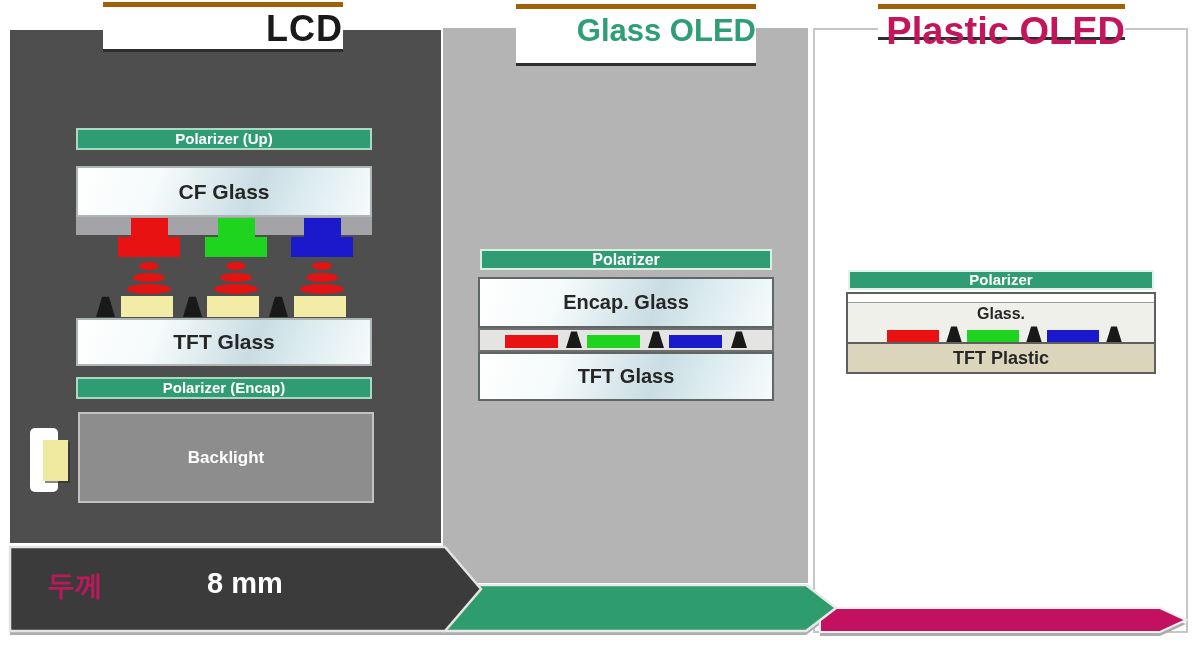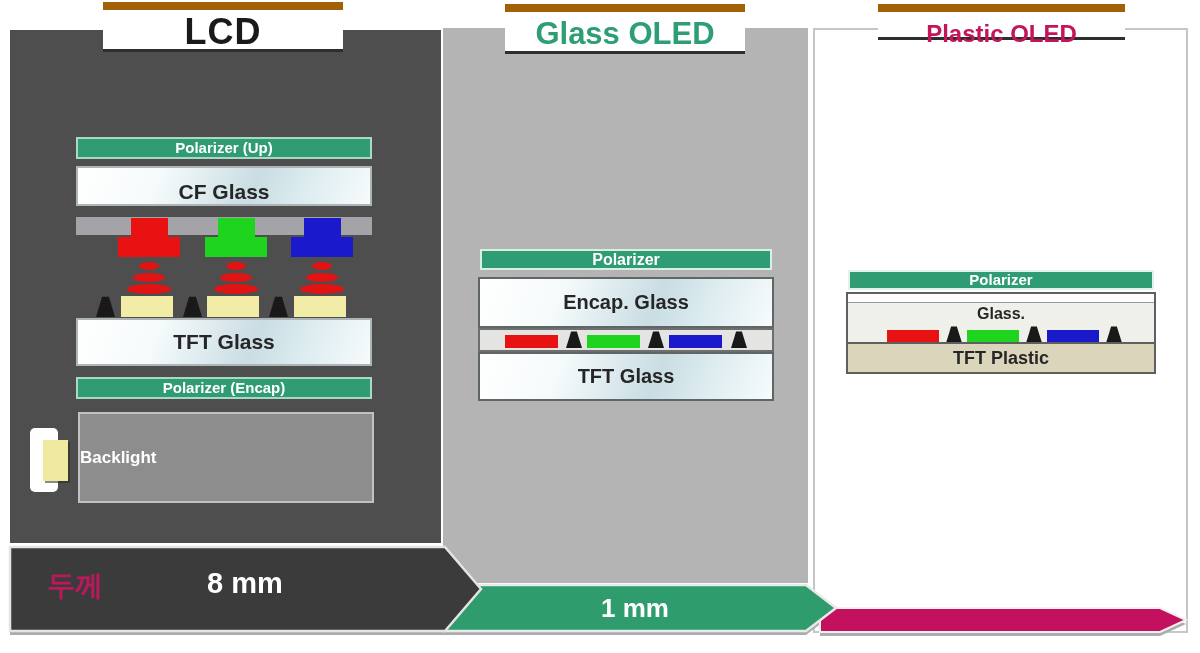--- a/index.html
+++ b/index.html
@@ -14,22 +14,22 @@
     background:linear-gradient(112deg,#ffffff 0%,#f5fafb 28%,#c9dde3 60%,#deedf0 78%,#f7fbfc 100%);
   }
   .glass.lt{border:2px solid #ADB5B7;}
   .glass.dk{border:2px solid #5F6668;}
   .layer-label{font-weight:700;color:#262626;text-align:center;}
   .pol{
     background:#2F9C74;border:2px solid #A9D9C2;color:#ffffff;
     font-weight:700;text-align:center;
   }
   .title-box{
-    background:#ffffff;border-top:8px solid #a16207;border-bottom:3px solid #2E2E2E;
-    text-align:center;font-weight:700;z-index:6;
+    background:#ffffff;border-top:5px solid #a16207;border-bottom:3px solid #2E2E2E;
+    text-align:right;font-weight:700;z-index:6;
   }
   .tft{
     background:#191919;
     clip-path:polygon(32% 3%,68% 3%,100% 100%,0% 100%);
     filter:drop-shadow(0 0 1px #cfcfcf);
   }
   .pill{background:#E11313;border-radius:50%;}
   .sub-red{background:#E81212;}
   .sub-green{background:#1FD41F;}
   .sub-blue{background:#1A1ACC;}
@@ -38,23 +38,23 @@
 </style>
 </head>
 <body>
 
 <div class="stage">
 
   
   <div class="grp">
     <div class="abs" style="left:10px;top:30px;width:431px;height:513px;background:#4E4E4E;"></div>
 
-    <div class="abs pol" style="left:76px;top:137px;width:296px;height:22px;font-size:15px;line-height:18px;">Polarizer (Up)</div>
+    <div class="abs pol" style="left:76px;top:128px;width:296px;height:22px;font-size:15px;line-height:18px;">Polarizer (Up)</div>
 
-    <div class="abs glass lt layer-label" style="left:76px;top:166px;width:296px;height:40px;font-size:21px;line-height:47px;">CF Glass</div>
+    <div class="abs glass lt layer-label" style="left:76px;top:166px;width:296px;height:51px;font-size:21px;line-height:47px;">CF Glass</div>
 
     
     <div class="abs" style="left:76px;top:217px;width:296px;height:18px;background:#A4A4A8;"></div>
 
     
     <div class="grp">
       <div class="abs sub-red" style="left:131px;top:218px;width:37px;height:19px;"></div>
       <div class="abs sub-red" style="left:118px;top:237px;width:62px;height:20px;"></div>
       <div class="abs sub-green" style="left:218px;top:218px;width:37px;height:19px;"></div>
       <div class="abs sub-green" style="left:205px;top:237px;width:62px;height:20px;"></div>
@@ -83,21 +83,21 @@
       <div class="abs" style="left:207px;top:296px;width:52px;height:21px;background:#F2ECA6;"></div>
       <div class="abs tft" style="left:269px;top:296px;width:19px;height:21px;"></div>
       <div class="abs" style="left:294px;top:296px;width:52px;height:21px;background:#F2ECA6;"></div>
     </div>
 
     <div class="abs glass lt layer-label" style="left:76px;top:318px;width:296px;height:48px;font-size:21px;line-height:44px;">TFT Glass</div>
 
     <div class="abs pol" style="left:76px;top:377px;width:296px;height:22px;font-size:15px;line-height:18px;">Polarizer (Encap)</div>
 
     <div class="abs" style="left:78px;top:412px;width:296px;height:91px;background:#8D8D8D;border:2px solid #C2C2C2;
-                color:#fff;font-weight:700;font-size:17px;line-height:87px;text-align:left;">Backlight</div>
+                color:#fff;font-weight:700;font-size:17px;line-height:87px;text-align:center;">Backlight</div>
 
     
     <div class="abs" style="left:30px;top:428px;width:28px;height:64px;background:#ffffff;border-radius:5px;"></div>
     <div class="abs" style="left:43px;top:440px;width:25px;height:41px;background:#F0E9A0;box-shadow:2px 2px 0 rgba(40,40,40,0.55);"></div>
   </div>
 
   
   <div class="grp">
     <div class="abs" style="left:443px;top:28px;width:365px;height:555px;background:#B4B4B4;"></div>
 
@@ -150,20 +150,19 @@
     <polygon points="444,635 470,589 806,589 836,612 806,635" fill="#ACACAC"></polygon>
     <polygon points="10,551 445,551 481,593 445,635 10,635" fill="#ACACAC"></polygon>
 
     <polygon points="820,608 1160,608 1186,620 1160,632 820,632" fill="#C3115F" stroke="#F0F0F0" stroke-width="2"></polygon>
     <polygon points="444,631 470,585 806,585 836,608 806,631" fill="#2F9C6E" stroke="#E9E9E9" stroke-width="2.5"></polygon>
     <polygon points="10,547 445,547 481,589 445,631 10,631" fill="#3B3B3B" stroke="#E4E4E4" stroke-width="2.5"></polygon>
   </svg>
 
   <div class="abs band-text" style="left:30px;top:567px;width:90px;color:#be185d;font-size:28px;">두께</div>
   <div class="abs band-text" style="left:175px;top:567px;width:140px;color:#ffffff;font-size:29px;">8 mm</div>
-  <div class="abs band-text" style="left:560px;top:593px;width:150px;color:#ffffff;font-size:26px;">1 mm</div>
 
   
   <div class="abs title-box" style="left:103px;top:2px;width:240px;height:50px;line-height:44px;font-size:36px;color:#1A1A1A;letter-spacing:1px;">LCD</div>
-  <div class="abs title-box" style="left:505px;top:4px;width:240px;height:50px;line-height:44px;font-size:31px;color:#2E9E74;">Glass OLED</div>
-  <div class="abs title-box" style="left:878px;top:4px;width:247px;height:36px;line-height:44px;font-size:24px;color:#C4145C;">Plastic OLED</div>
+  <div class="abs title-box" style="left:516px;top:4px;width:240px;height:62px;line-height:44px;font-size:31px;color:#2E9E74;">Glass OLED</div>
+  <div class="abs title-box" style="left:878px;top:4px;width:247px;height:36px;line-height:44px;font-size:38px;color:#C4145C;">Plastic OLED</div>
 
 </div>
 
 </body></html>

